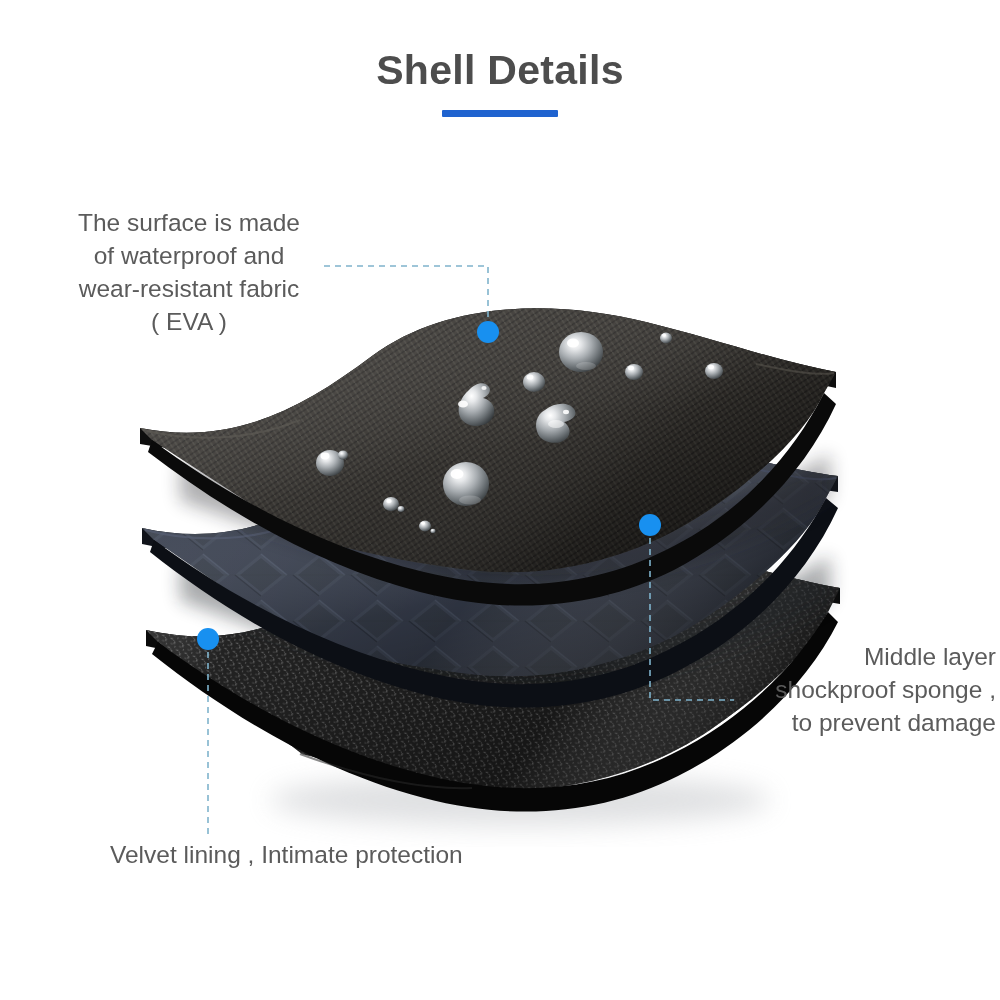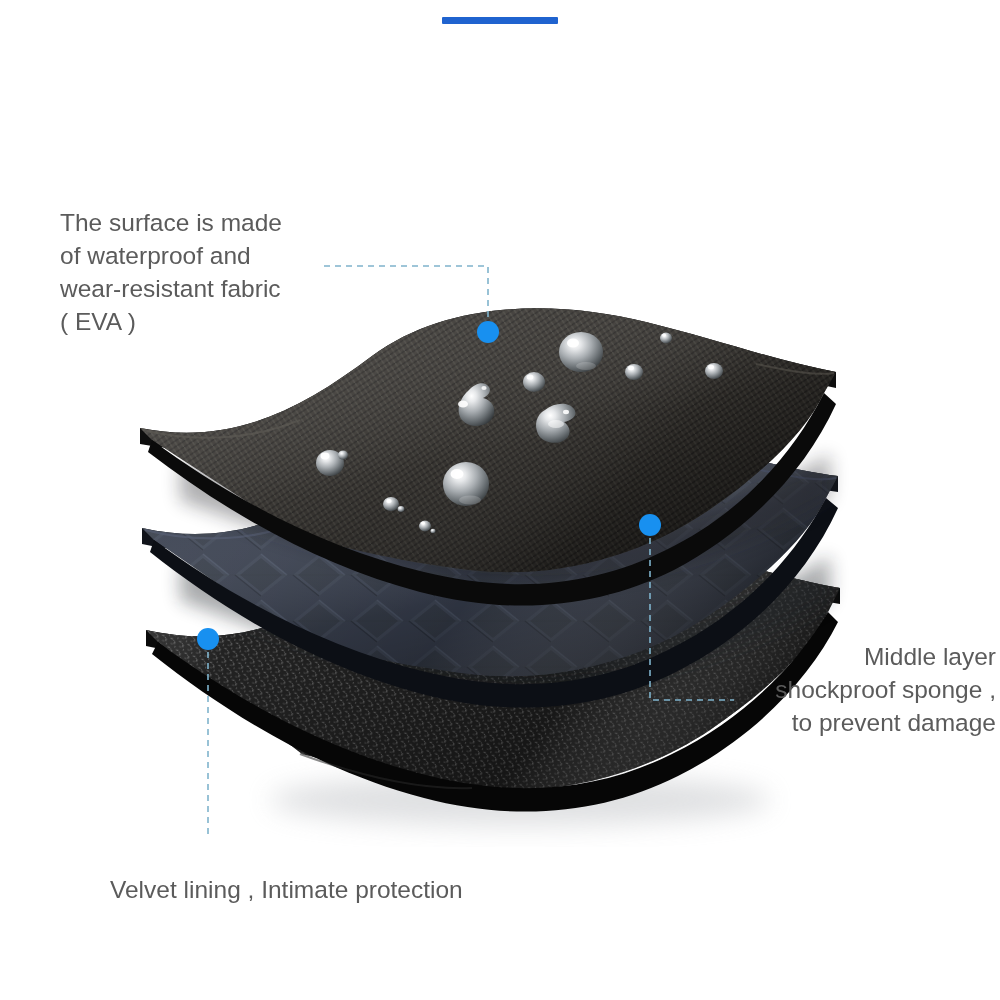--- a/index.html
+++ b/index.html
@@ -58,39 +58,40 @@
     position: absolute;
     color: #5b5b5b;
     font-size: 24.5px;
     line-height: 33px;
     white-space: pre-line;
   }
   #callout-top-text {
     left: 60px;
     top: 206px;
     width: 258px;
-    text-align: left;
+    text-align: center;
   }
   #callout-middle-text {
     left: 746px;
     top: 640px;
     width: 250px;
     text-align: right;
   }
   #callout-bottom-text {
     left: 110px;
-    top: 873px;
+    top: 838px;
     width: 460px;
     text-align: left;
   }
 </style>
 </head>
 <body>
 
 <div id="header">
+  <h1 id="page-title">Shell Details</h1>
   <div id="title-underline"></div>
 </div>
 
 <div id="stage">
 <svg width="1000" height="1000" viewBox="0 0 1000 1000" xmlns="http://www.w3.org/2000/svg">
   <defs>
 
     <pattern id="weave" width="7" height="7" patternUnits="userSpaceOnUse" patternTransform="rotate(12)">
       <rect width="7" height="7" fill="#36332f"></rect>
       <path d="M0 0 L7 7" stroke="#4a4742" stroke-width="1.5" opacity="0.85"></path>

